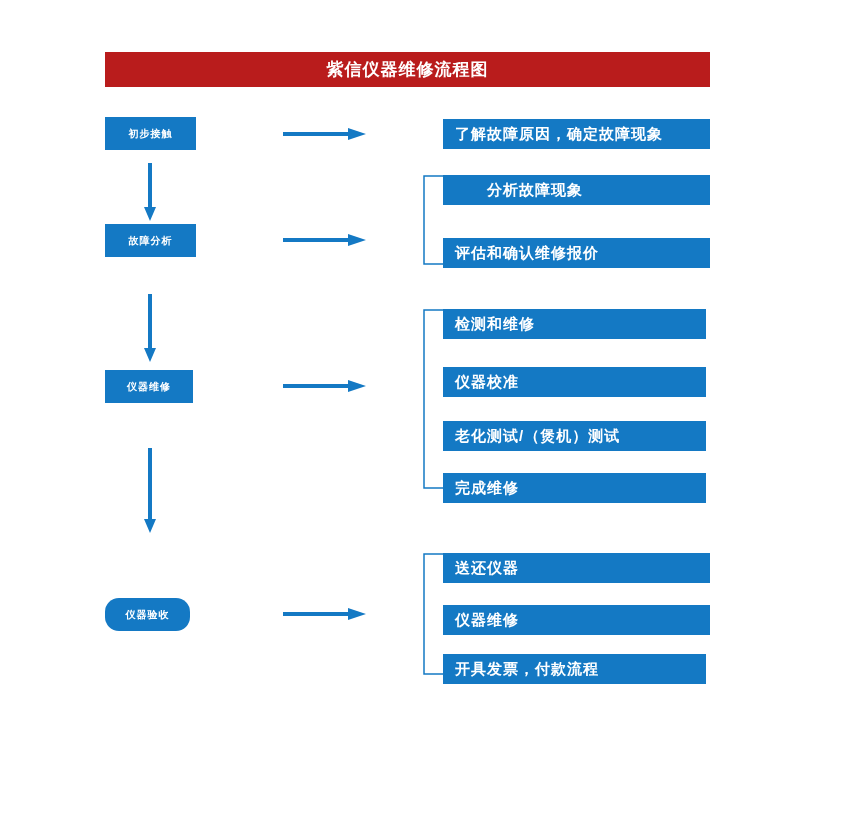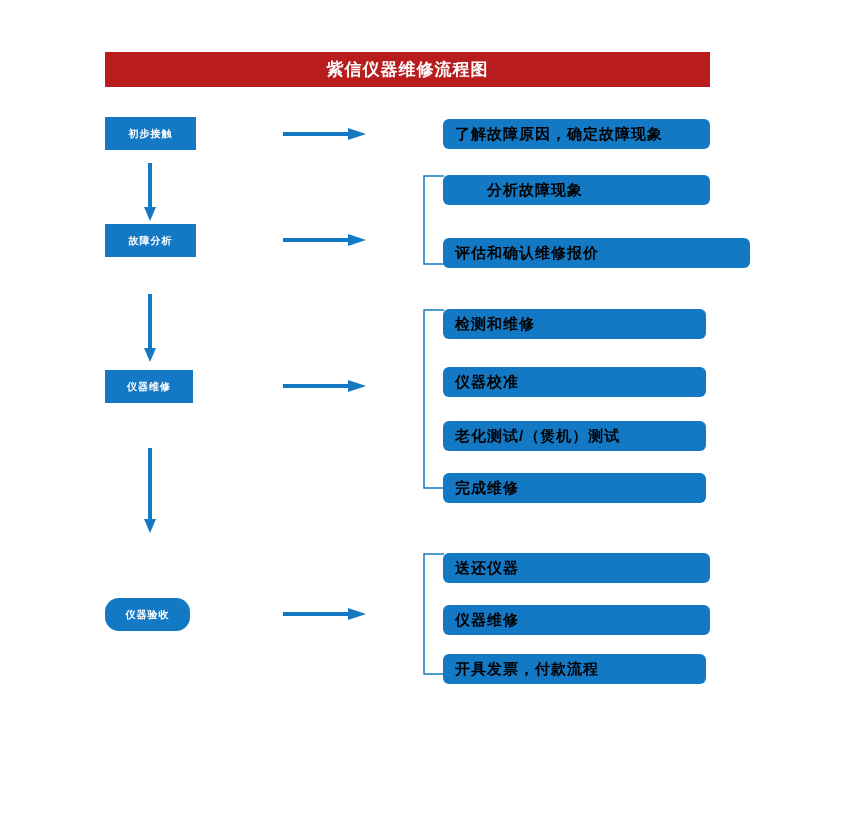--- a/index.html
+++ b/index.html
@@ -43,30 +43,29 @@
     font-weight: bold;
     display: flex;
     align-items: center;
     justify-content: center;
     height: 33px;
     letter-spacing: 1px;
   }
   .detail-box {
     position: absolute;
     background: #1479c4;
-    color: #000000;
+    color: #ffffff;
     font-size: 15px;
     font-weight: bold;
     display: flex;
     align-items: center;
     height: 30px;
     padding-left: 12px;
     box-sizing: border-box;
     letter-spacing: 1px;
-    border-radius: 6px;
   }
   .arrow-h {
     position: absolute;
     height: 12px;
   }
   .arrow-v {
     position: absolute;
     width: 12px;
   }
   .bracket {
@@ -105,21 +104,21 @@
     </svg>
   </div>
 
   <div class="bracket" style="left:418px; top:175px;">
     <svg width="26" height="90" viewBox="0 0 26 90">
       <path d="M26 1 H6 V89 H26" fill="none" stroke="#1479c4" stroke-width="1.5"></path>
     </svg>
   </div>
 
   <div class="detail-box" style="left:443px; top:175px; width:267px;padding-left:44px;">分析故障现象</div>
-  <div class="detail-box" style="left:443px; top:238px; width:307px;">评估和确认维修报价</div>
+  <div class="detail-box" style="left:443px; top:238px; width:267px;">评估和确认维修报价</div>
 
   <div class="arrow-v" style="left:144px; top:294px; height:68px;">
     <svg width="12" height="68" viewBox="0 0 12 68">
       <path d="M4 0 H8 V54 H12 L6 68 L0 54 H4 Z" fill="#1479c4"></path>
     </svg>
   </div>
 
   <div class="stage-box" style="left:105px; top:370px; width:88px;">仪器维修</div>
 
   <div class="arrow-h" style="left:283px; top:380px; width:83px;">

